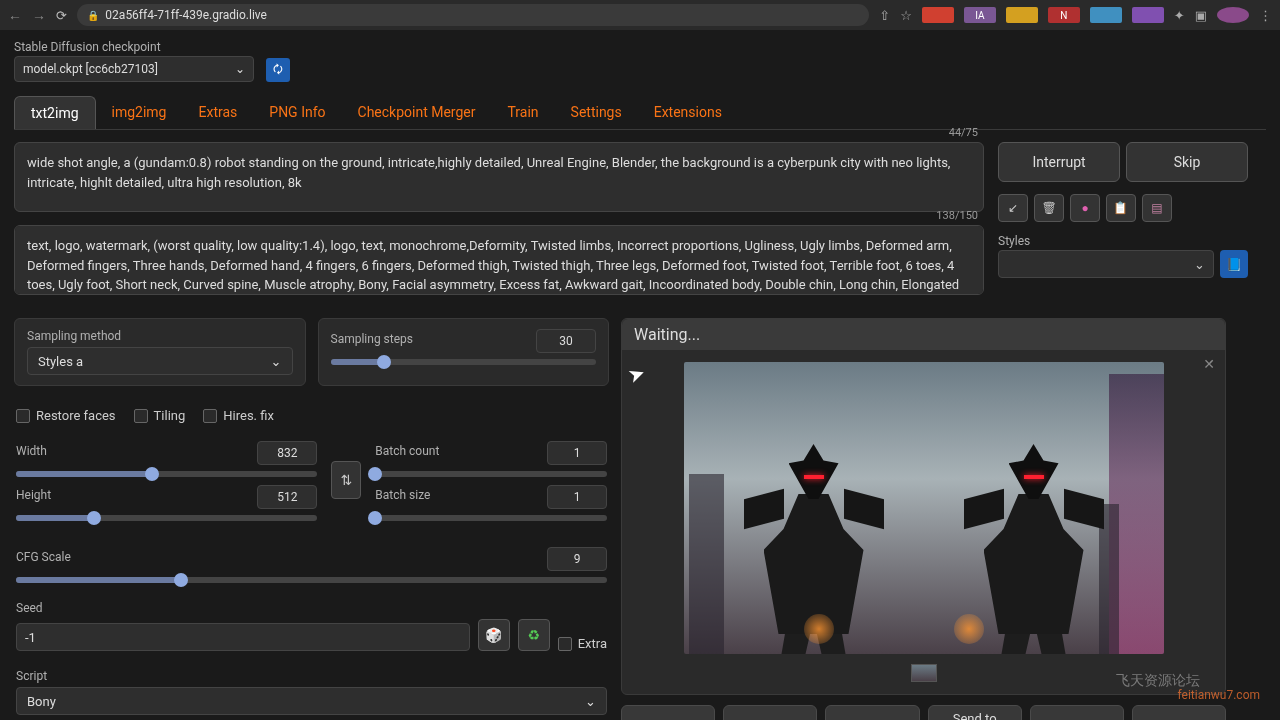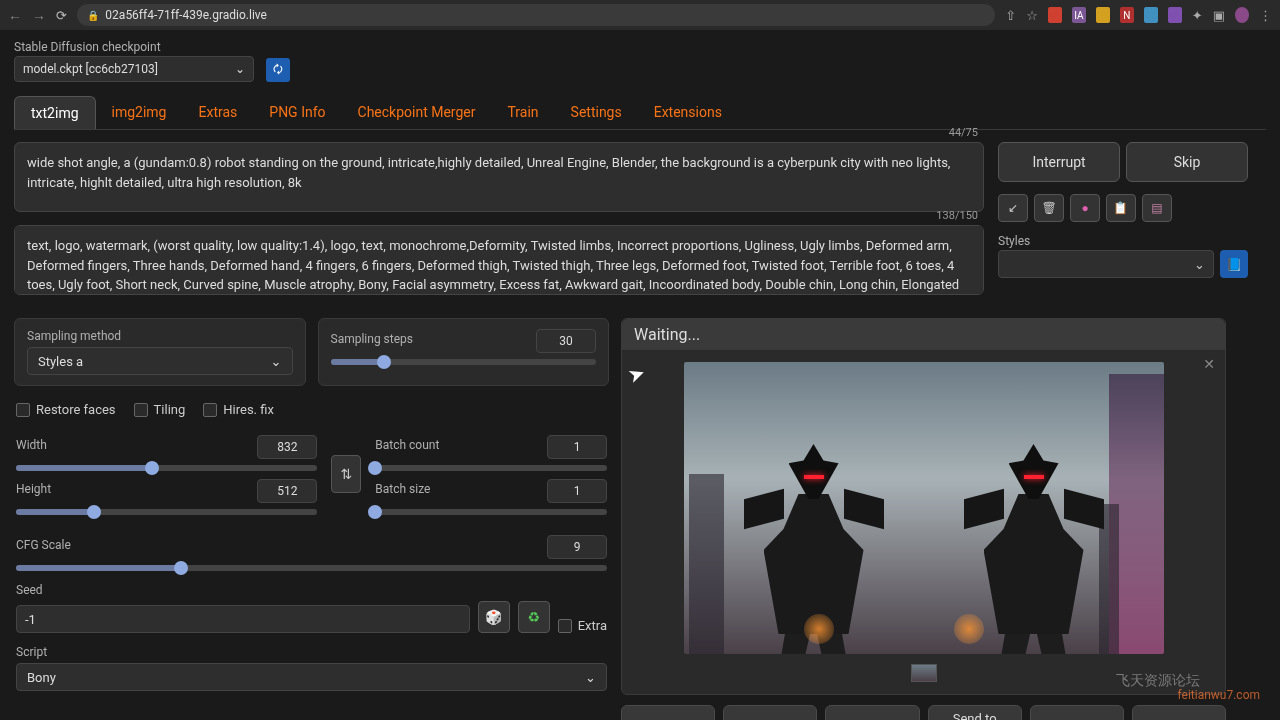--- a/index.html
+++ b/index.html
@@ -5,21 +5,21 @@
 * { box-sizing: border-box; margin: 0; padding: 0; font-family: -apple-system, BlinkMacSystemFont, "Segoe UI", Roboto, sans-serif; }
 body { background: #1a1a1a; color: #c9c9c9; font-size: 13px; overflow: hidden; width: 1280px; height: 720px; }
 
 
 .browser-bar { height: 30px; background: #2a2a2a; display: flex; align-items: center; padding: 0 8px; gap: 10px; }
 .nav-arrow { color: #888; font-size: 14px; cursor: pointer; }
 .reload { color: #bbb; font-size: 13px; cursor: pointer; }
 .url-bar { flex: 1; background: #3a3a3a; border-radius: 14px; height: 22px; display: flex; align-items: center; padding: 0 10px; color: #ddd; font-size: 12px; gap: 6px; }
 .lock-icon { color: #aaa; font-size: 10px; }
 .ext-icons { display: flex; gap: 10px; align-items: center; }
-.ext-icon { width: 14px; height: 16px; border-radius: 2px; display: flex; align-items: center; justify-content: center; font-size: 10px; }
+.ext-icon { width: 32px; height: 16px; border-radius: 2px; display: flex; align-items: center; justify-content: center; font-size: 10px; }
 
 
 .app { padding: 10px 14px; }
 
 
 .checkpoint-row { display: flex; align-items: flex-end; gap: 12px; margin-bottom: 14px; }
 .cp-field { display: flex; flex-direction: column; gap: 2px; }
 .cp-label { font-size: 12px; color: #b0b0b0; }
 .cp-select { width: 240px; height: 26px; background: #2e2e2e; border: 1px solid #444; border-radius: 4px; display: flex; align-items: center; justify-content: space-between; padding: 0 8px; color: #ddd; font-size: 12px; }
 .cp-refresh { width: 24px; height: 24px; background: #1e5eb0; border-radius: 3px; display: flex; align-items: center; justify-content: center; color: #fff; font-size: 11px; }
@@ -50,21 +50,21 @@
 .styles-field { flex: 1; }
 .styles-label { font-size: 12px; color: #b0b0b0; margin-bottom: 2px; }
 .styles-select { width: 100%; height: 28px; background: #2e2e2e; border: 1px solid #444; border-radius: 4px; display: flex; align-items: center; justify-content: flex-end; padding: 0 8px; }
 .styles-apply { width: 28px; height: 28px; background: #1e5eb0; border-radius: 4px; display: flex; align-items: center; justify-content: center; }
 
 
 .params-row { display: flex; gap: 12px; margin-top: 10px; }
 .params-left { width: 595px; }
 .params-right { width: 605px; }
 
-.param-block { background: #2a2a2a; border: 1px solid #3a3a3a; border-radius: 6px; padding: 10px 12px; margin-bottom: 4px; }
+.param-block { background: #2a2a2a; border: 1px solid #3a3a3a; border-radius: 6px; padding: 10px 12px; margin-bottom: 10px; }
 .param-block.flat { background: transparent; border: none; padding: 4px 2px; }
 
 .param-label { font-size: 12px; color: #b0b0b0; margin-bottom: 4px; display: block; }
 .inline-select { width: 100%; height: 28px; background: #2e2e2e; border: 1px solid #444; border-radius: 4px; display: flex; align-items: center; justify-content: space-between; padding: 0 10px; color: #ddd; font-size: 13px; }
 
 .checks { display: flex; gap: 18px; margin: 8px 0 10px; }
 .chk { display: flex; align-items: center; gap: 6px; font-size: 13px; color: #ccc; }
 .chk-box { width: 14px; height: 14px; border: 1px solid #666; border-radius: 2px; background: #2a2a2a; }
 
 .slider-row { display: flex; align-items: center; gap: 10px; margin-bottom: 8px; }

